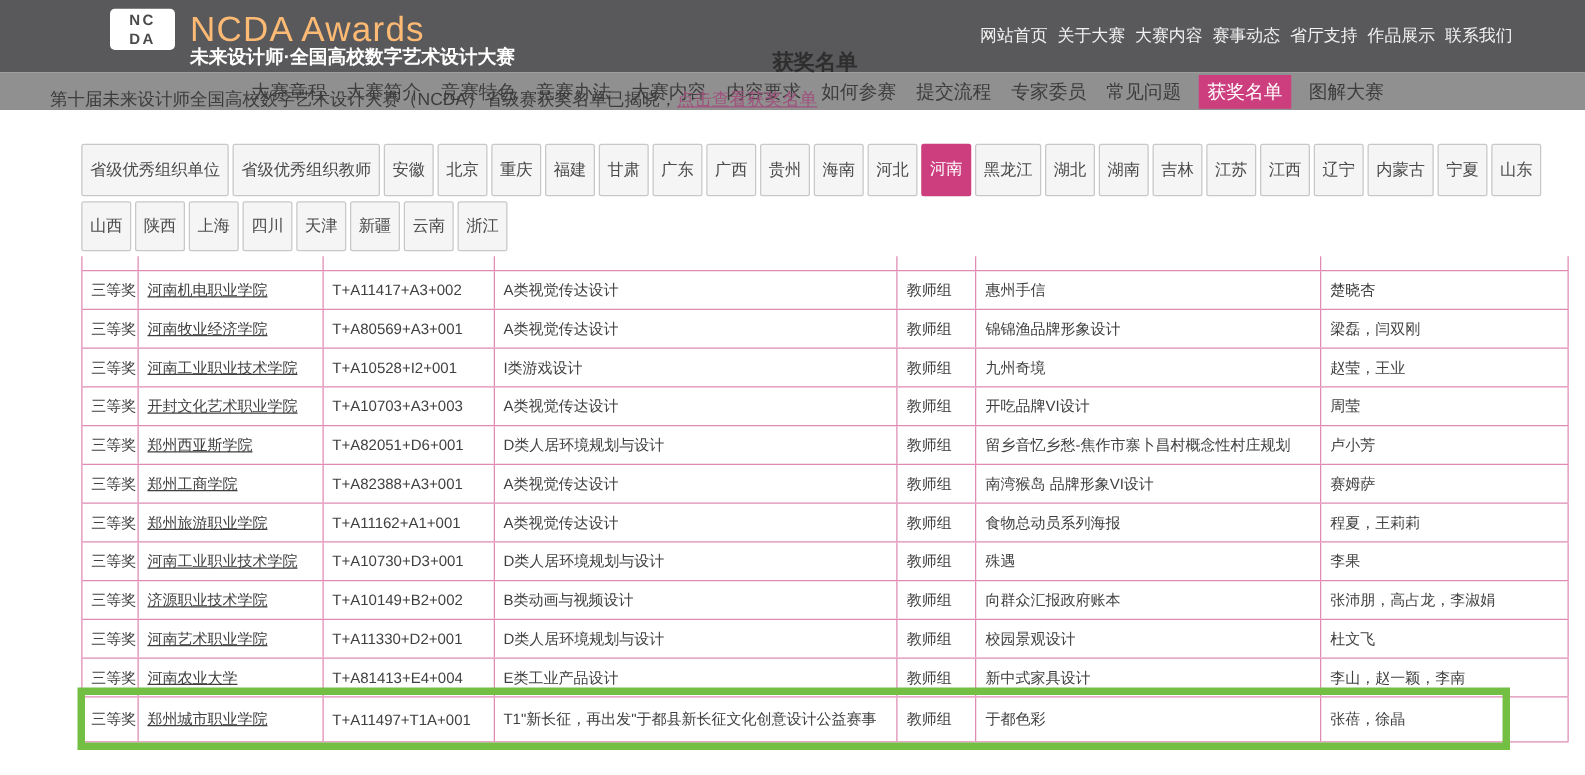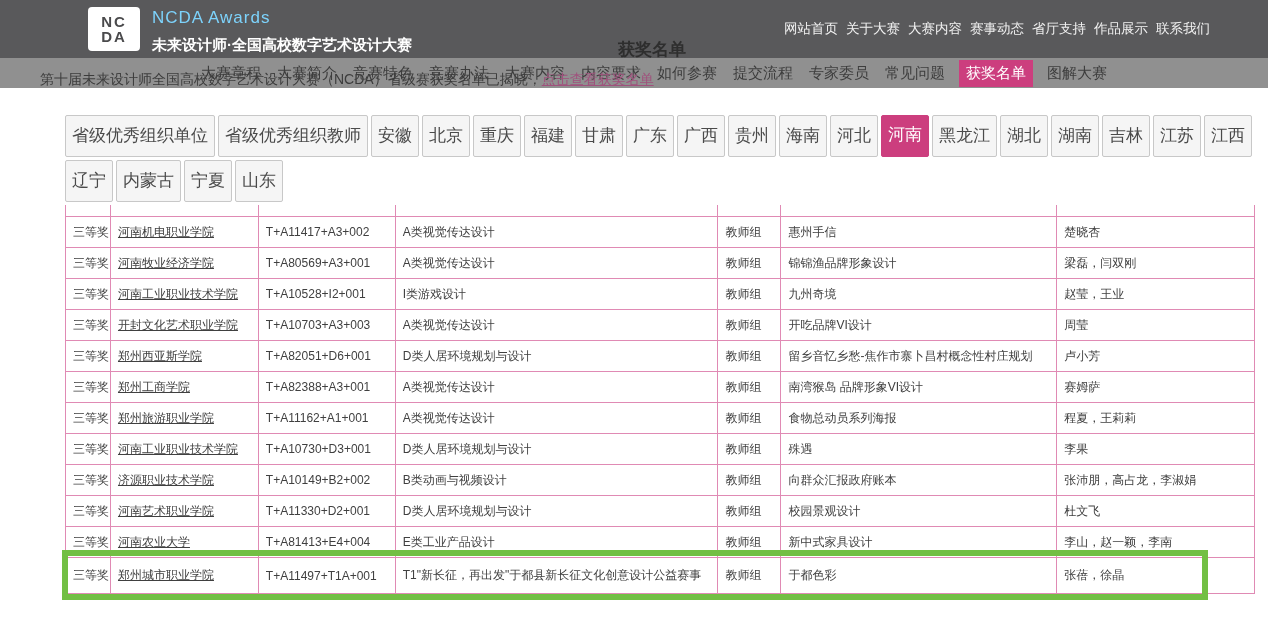--- a/index.html
+++ b/index.html
@@ -1,24 +1,24 @@
 <!DOCTYPE html>
 <html><head>
 <meta charset="utf-8">
 <style>
   * { margin:0; padding:0; box-sizing:border-box; }
   body { background:#fff; font-family:"Liberation Sans","DejaVu Sans",sans-serif; }
   .stage { position:relative; width:1268px; height:620px; background:#fff; overflow:hidden; }
 
   
   .topbar { position:absolute; left:0; top:0; width:1268px; height:58px; background:#59595b; z-index:1; }
-  .logo { position:absolute; left:88px; top:7px; width:52px; height:44px; background:#fff; border-radius:4px;
+  .logo { position:absolute; left:88px; top:7px; width:52px; height:33px; background:#fff; border-radius:4px;
           display:flex; flex-direction:column; align-items:center; justify-content:center;
-          color:#4a4a4c; font-weight:bold; font-size:15px; line-height:15px; letter-spacing:2px; }
-  .brand-title { position:absolute; left:152px; top:8px; color:#7dd3fc; font-size:17px; letter-spacing:1px; font-weight:400; }
+          color:#4a4a4c; font-weight:bold; font-size:12px; line-height:15px; letter-spacing:2px; }
+  .brand-title { position:absolute; left:152px; top:8px; color:#fdba74; font-size:28px; letter-spacing:1px; font-weight:400; }
   .brand-sub { position:absolute; left:152px; top:36px; color:#fff; font-size:15px; font-weight:bold; }
   .topnav { position:absolute; right:58px; top:20px; display:flex; gap:8px; }
   .topnav .tn-item { color:#f2f2f2; font-size:13.5px; cursor:pointer; white-space:nowrap; }
 
   
   .page-title { position:absolute; left:0; right:0; top:38px; text-align:center; text-indent:36px;
                 color:#2e2e2e; font-size:17px; font-weight:bold; z-index:3; }
 
   
   .graybar { position:absolute; left:0; top:58px; width:1268px; height:30px; background:#909090; z-index:1; }
@@ -29,21 +29,21 @@
 
   
   .intro { position:absolute; left:40px; top:71px; font-size:14px; color:#3c3c3c; z-index:2; white-space:nowrap; }
   .intro a { color:#a0527d; text-decoration:underline; cursor:pointer; }
 
   
   .filters { position:absolute; left:65px; top:115px; width:1195px; z-index:2; }
   .frow { display:flex; flex-wrap:wrap; gap:3px; }
   .frow2 { margin-top:4px; }
   .fbtn { height:42px; line-height:40px; padding:0 6px; background:#f5f5f5; border:1px solid #c8c8c8;
-          border-radius:2px; color:#4a4a4a; font-size:17px; white-space:nowrap; cursor:pointer; }
+          border-radius:2px; color:#4a4a4a; font-size:13px; white-space:nowrap; cursor:pointer; }
   .frow2 .fbtn { height:40px; line-height:38px; }
   .fbtn.active { background:#cc3e7e; border-color:#cc3e7e; color:#fff;font-family:Liberation Mono, monospace; }
 
   
   .awards-table { position:absolute; left:65px; top:205px; width:1190px; border-left:1px solid #e08ab4; z-index:2; background:#fff; }
   .trow { display:flex; height:31px; border-bottom:1px solid #e08ab4; }
   .trow.partial { height:12px; }
   .trow:last-child { height:36px; }
   .tcell { display:flex; align-items:center; border-right:1px solid #e08ab4; padding:0 7px;
            font-size:12px; color:#404040; white-space:nowrap; overflow:hidden; }

